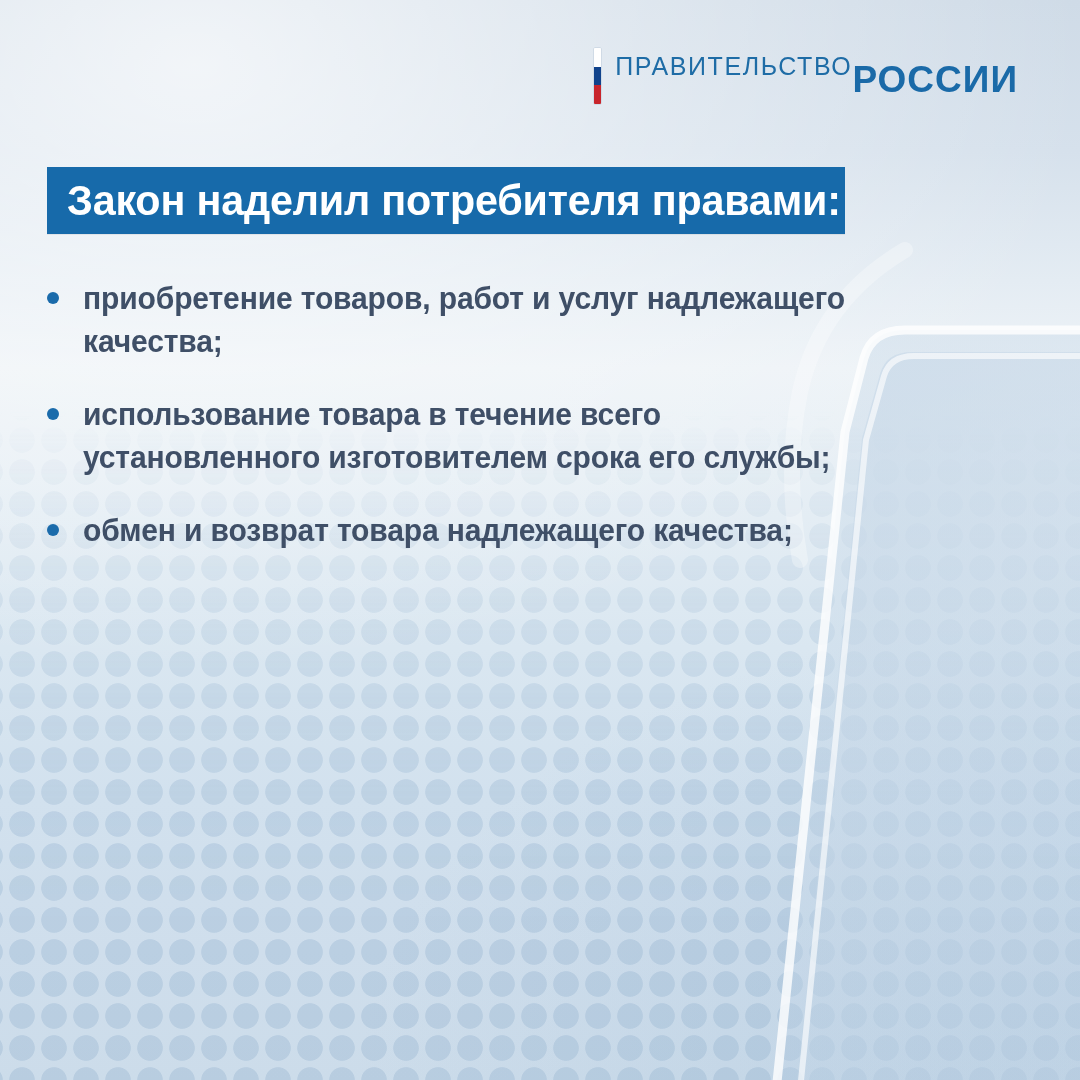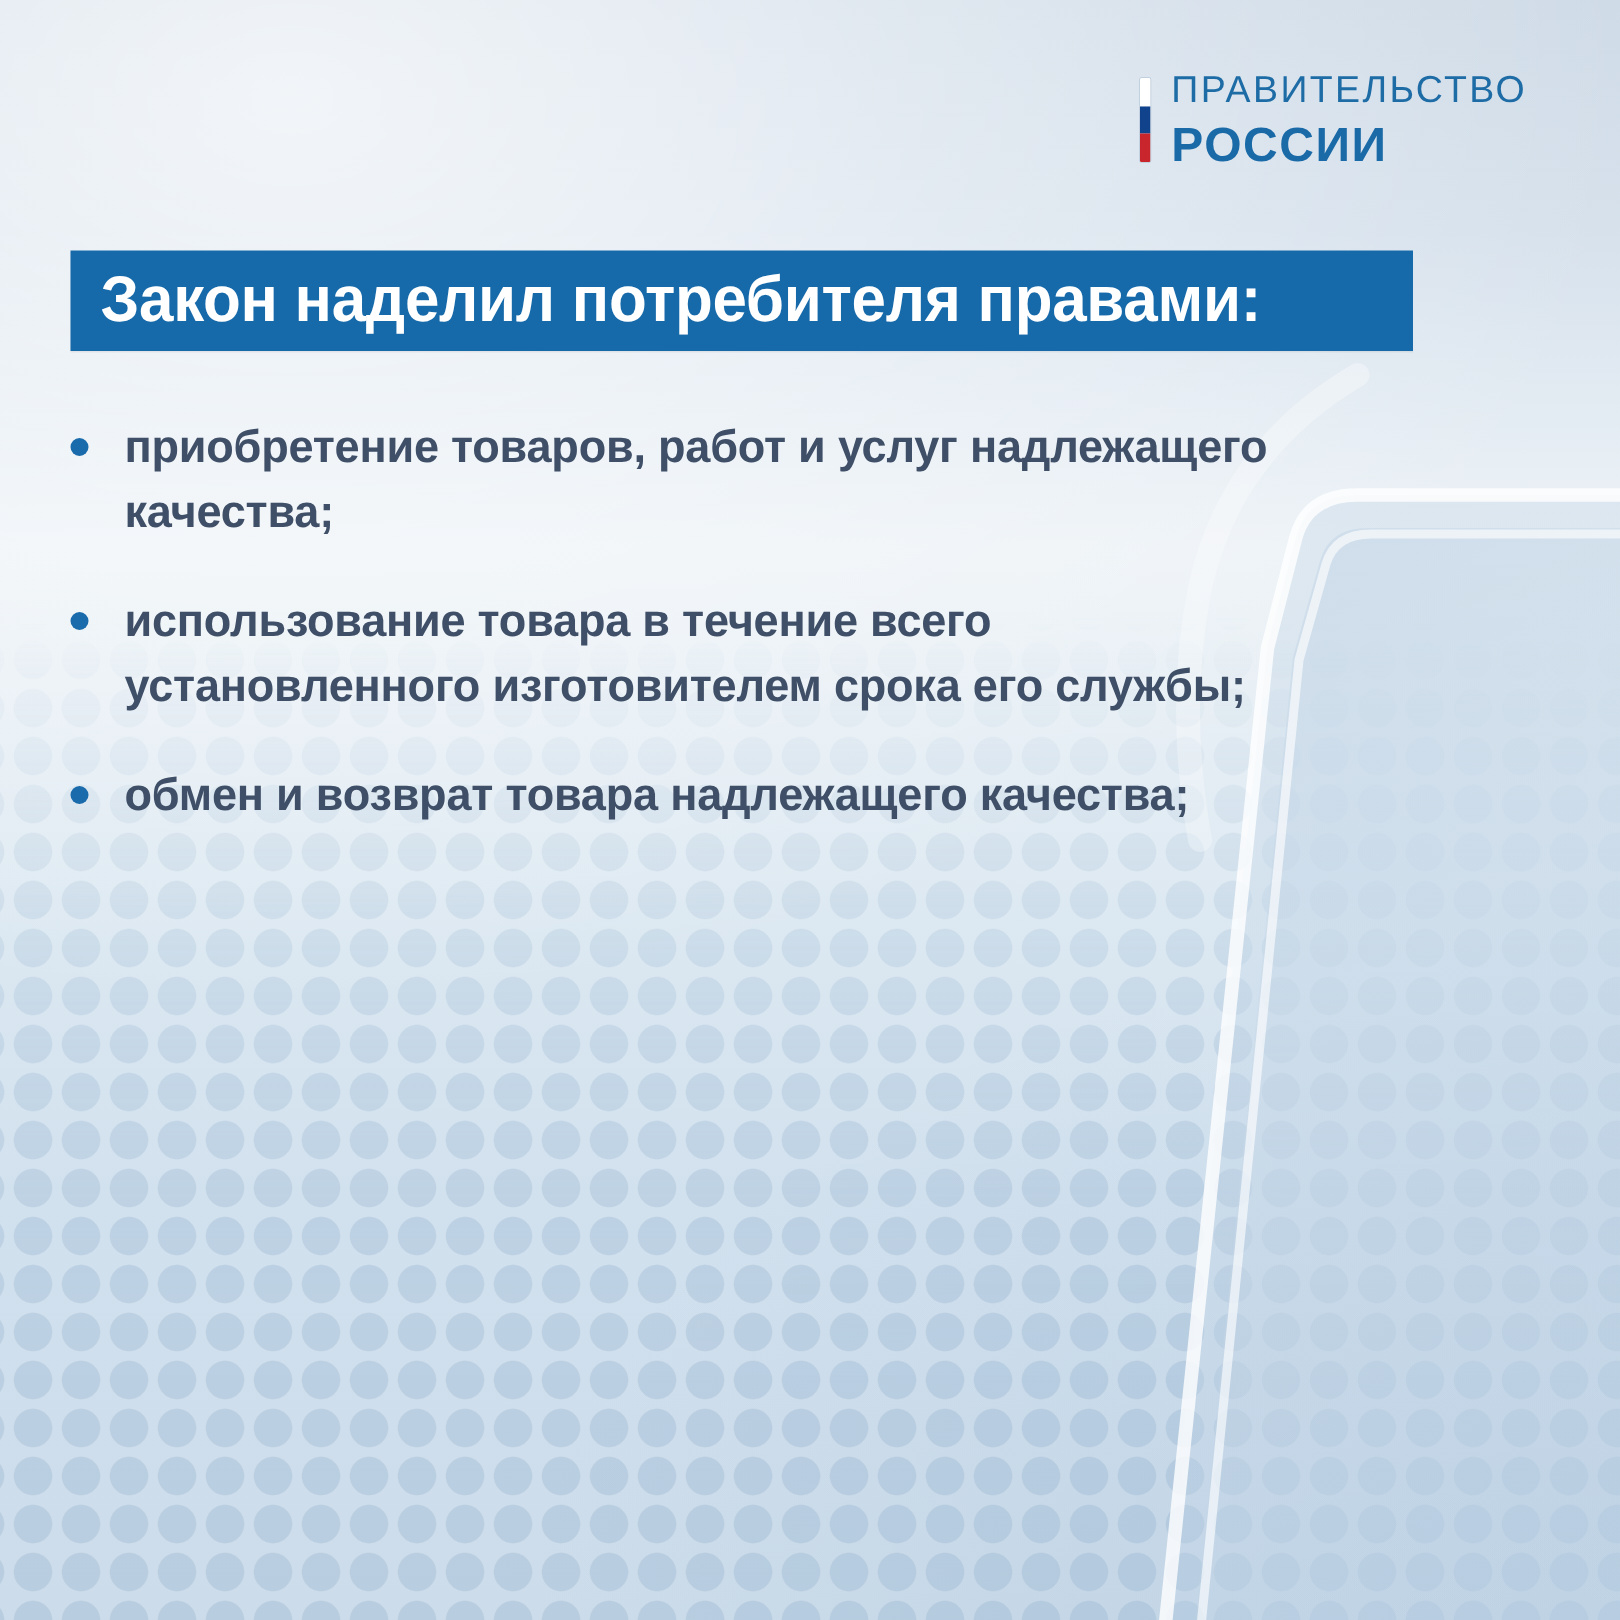--- a/index.html
+++ b/index.html
@@ -98,43 +98,43 @@
     display: flex;
     flex-direction: column;
     overflow: hidden;
     box-shadow: 0 0 0 0.5px rgba(120,150,180,0.35);
   }
   .logo-flag i { display: block; width: 100%; height: 33.34%; }
   .logo-flag .f-white { background: #ffffff; }
   .logo-flag .f-blue  { background: #11438c; }
   .logo-flag .f-red   { background: #c8252c; }
 
-  .logo-words { display: flex; flex-direction: column; line-height: 1; }
+  .logo-words { display: flex; flex-direction: row; line-height: 1; }
   .logo-line1 {
     font-size: 25px;
     letter-spacing: 1.6px;
     font-weight: 400;
     color: #1e6ca6;
     white-space: nowrap;
   }
   .logo-line2 {
-    font-size: 32px;
+    font-size: 37px;
     letter-spacing: 1.0px;
     font-weight: 700;
     color: #1a6aa8;
     margin-top: 7px;
     white-space: nowrap;
   }
 
   
   .title-banner {
     position: absolute;
     left: 47px;
     top: 167px;
-    width: 895px;
+    width: 798px;
     height: 67px;
     background: #176aaa;
     display: flex;
     align-items: center;
     box-shadow: 0 1px 0 rgba(0,0,0,0.06);
   }
   .title-text {
     color: #ffffff;
     font-size: 43px;
     font-weight: 700;

